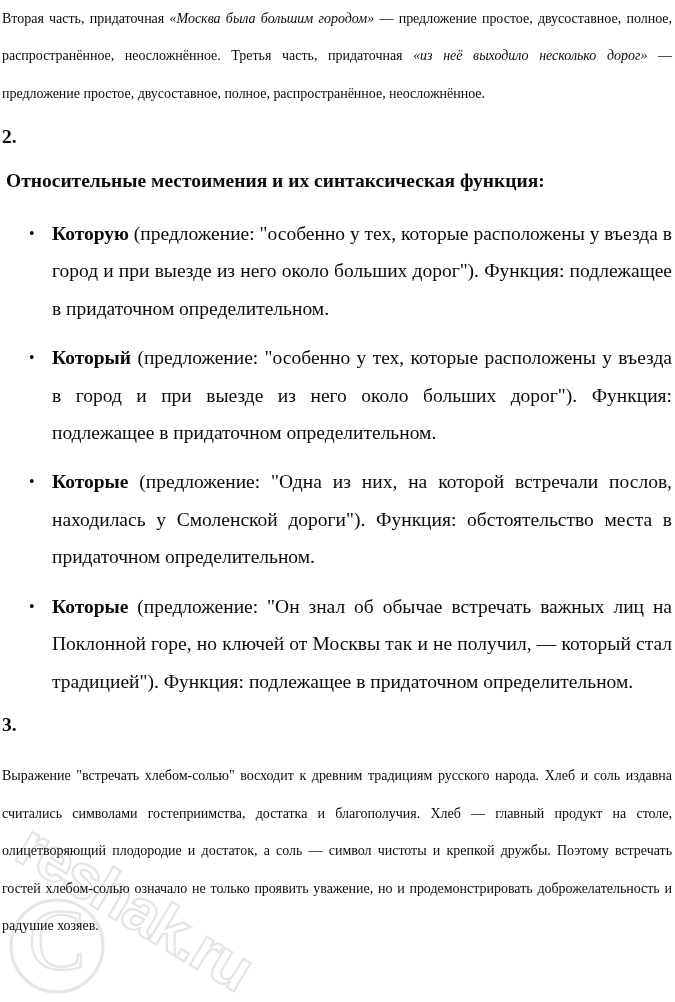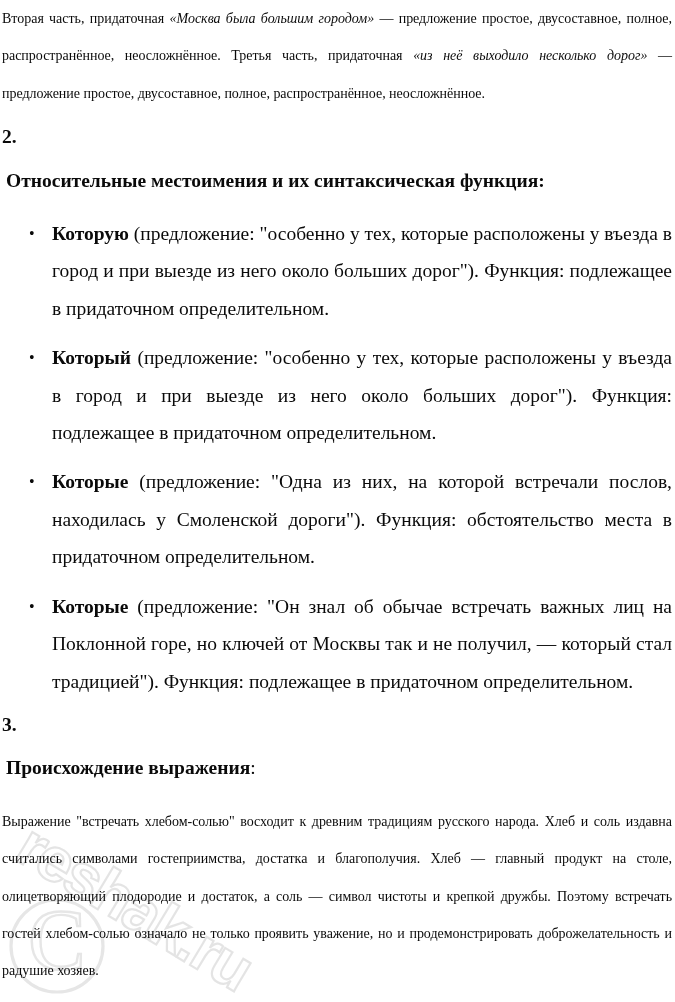--- a/index.html
+++ b/index.html
@@ -161,20 +161,19 @@
       </li>
 
     </ul>
 
     <div class="spacer-6"></div>
 
     <p class="num-heading">3.</p>
 
     <div class="spacer-2"></div>
 
-    <p class="sec-heading"><span>Происхождение выражения</span><span class="plain">:</span></p>
 
     <div class="spacer-12"></div>
 
     <p class="para last-line-natural">Выражение "встречать хлебом-солью" восходит к древним традициям русского народа. Хлеб и соль издавна считались символами гостеприимства, достатка и благополучия. Хлеб — главный продукт на столе, олицетворяющий плодородие и достаток, а соль — символ чистоты и крепкой дружбы. Поэтому встречать гостей хлебом-солью означало не только проявить уважение, но и продемонстрировать доброжелательность и радушие хозяев.</p>
 
   </div>
 </div>
 
 </body></html>

